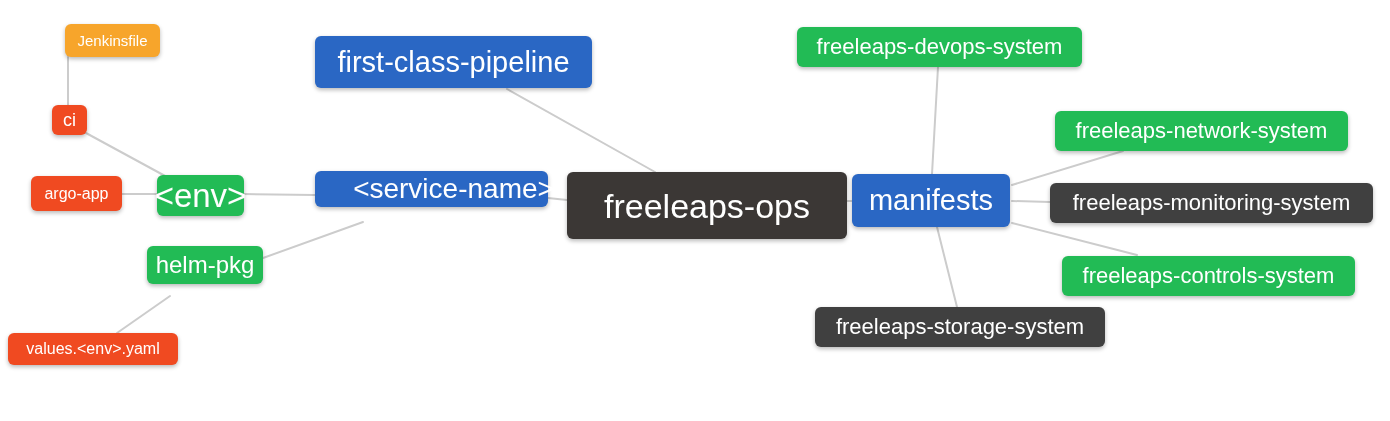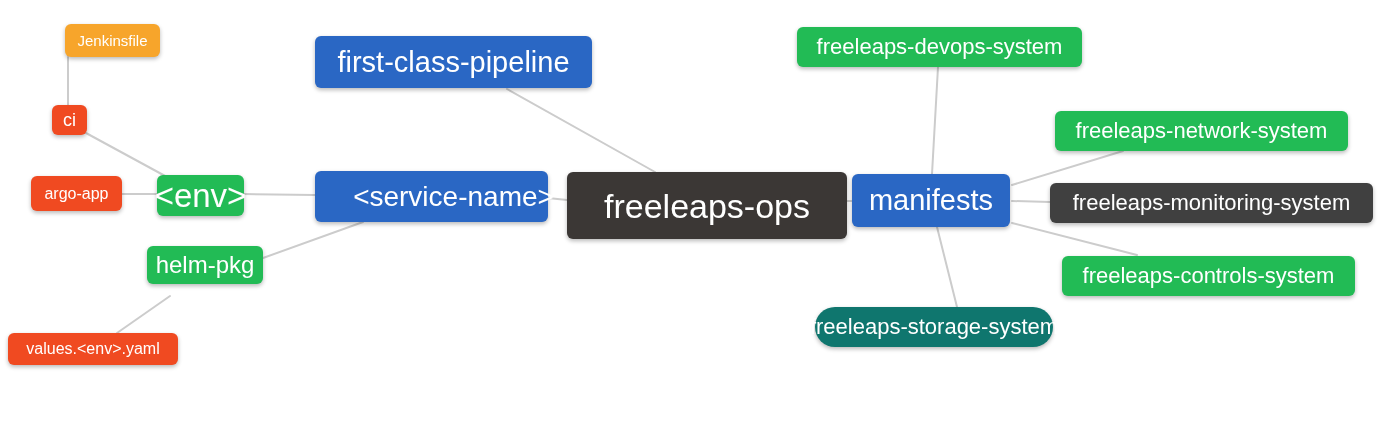--- a/index.html
+++ b/index.html
@@ -75,22 +75,22 @@
     <line class="edge" x1="937" y1="227" x2="957" y2="307" stroke="#cccccc"></line>
   </svg>
 
   <div class="node fs15" style="left: 20px; top: 24px; width: 95px; height: 33px; background-color: rgb(247, 165, 43);">Jenkinsfile</div>
   <div class="node fs18" style="left: 52px; top: 105px; width: 35px; height: 30px; background-color: rgb(240, 74, 33);">ci</div>
   <div class="node fs19" style="left: 31px; top: 176px; width: 91px; height: 35px; background-color: rgb(240, 74, 33);">argo-app</div>
   <div class="node fs25" style="left: 157px; top: 175px; width: 87px; height: 41px; background-color: rgb(34, 187, 85);">&lt;env&gt;</div>
   <div class="node fs24" style="left: 147px; top: 246px; width: 116px; height: 38px; background-color: rgb(34, 187, 85);">helm-pkg</div>
   <div class="node fs19" style="left: 8px; top: 333px; width: 170px; height: 32px; background-color: rgb(240, 74, 33);">values.&lt;env&gt;.yaml</div>
   <div class="node fs29" style="left: 315px; top: 36px; width: 277px; height: 52px; background-color: rgb(42, 103, 196);">first-class-pipeline</div>
-  <div class="node fs28" style="left: 315px; top: 171px; width: 233px; height: 51px; background-color: rgb(42, 103, 196); padding-left: 44px;">&lt;service-name&gt;</div>
+  <div class="node fs28" style="left: 315px; top: 171px; width: 233px; height: 36px; background-color: rgb(42, 103, 196); padding-left: 44px;">&lt;service-name&gt;</div>
   <div class="node fs34" style="left: 567px; top: 172px; width: 280px; height: 67px; background-color: rgb(59, 55, 53);">freeleaps-ops</div>
   <div class="node fs29" style="left: 852px; top: 174px; width: 158px; height: 53px; background-color: rgb(42, 103, 196);">manifests</div>
   <div class="node fs22" style="left: 797px; top: 27px; width: 285px; height: 40px; background-color: rgb(34, 187, 85);">freeleaps-devops-system</div>
   <div class="node fs22" style="left: 1055px; top: 111px; width: 293px; height: 40px; background-color: rgb(34, 187, 85);">freeleaps-network-system</div>
   <div class="node fs22" style="left: 1050px; top: 183px; width: 323px; height: 40px; background-color: #404040;">freeleaps-monitoring-system</div>
   <div class="node fs22" style="left: 1062px; top: 256px; width: 293px; height: 40px; background-color: rgb(34, 187, 85);">freeleaps-controls-system</div>
-  <div class="node fs22" style="left: 815px; top: 307px; width: 238px; height: 40px; background-color: #0f766e; border-radius: 20px;">freeleaps-storage-system</div>
+  <div class="node fs22" style="left: 815px; top: 307px; width: 290px; height: 40px; background-color: #404040;">freeleaps-storage-system</div>
 
 </div>
 
 </body></html>

